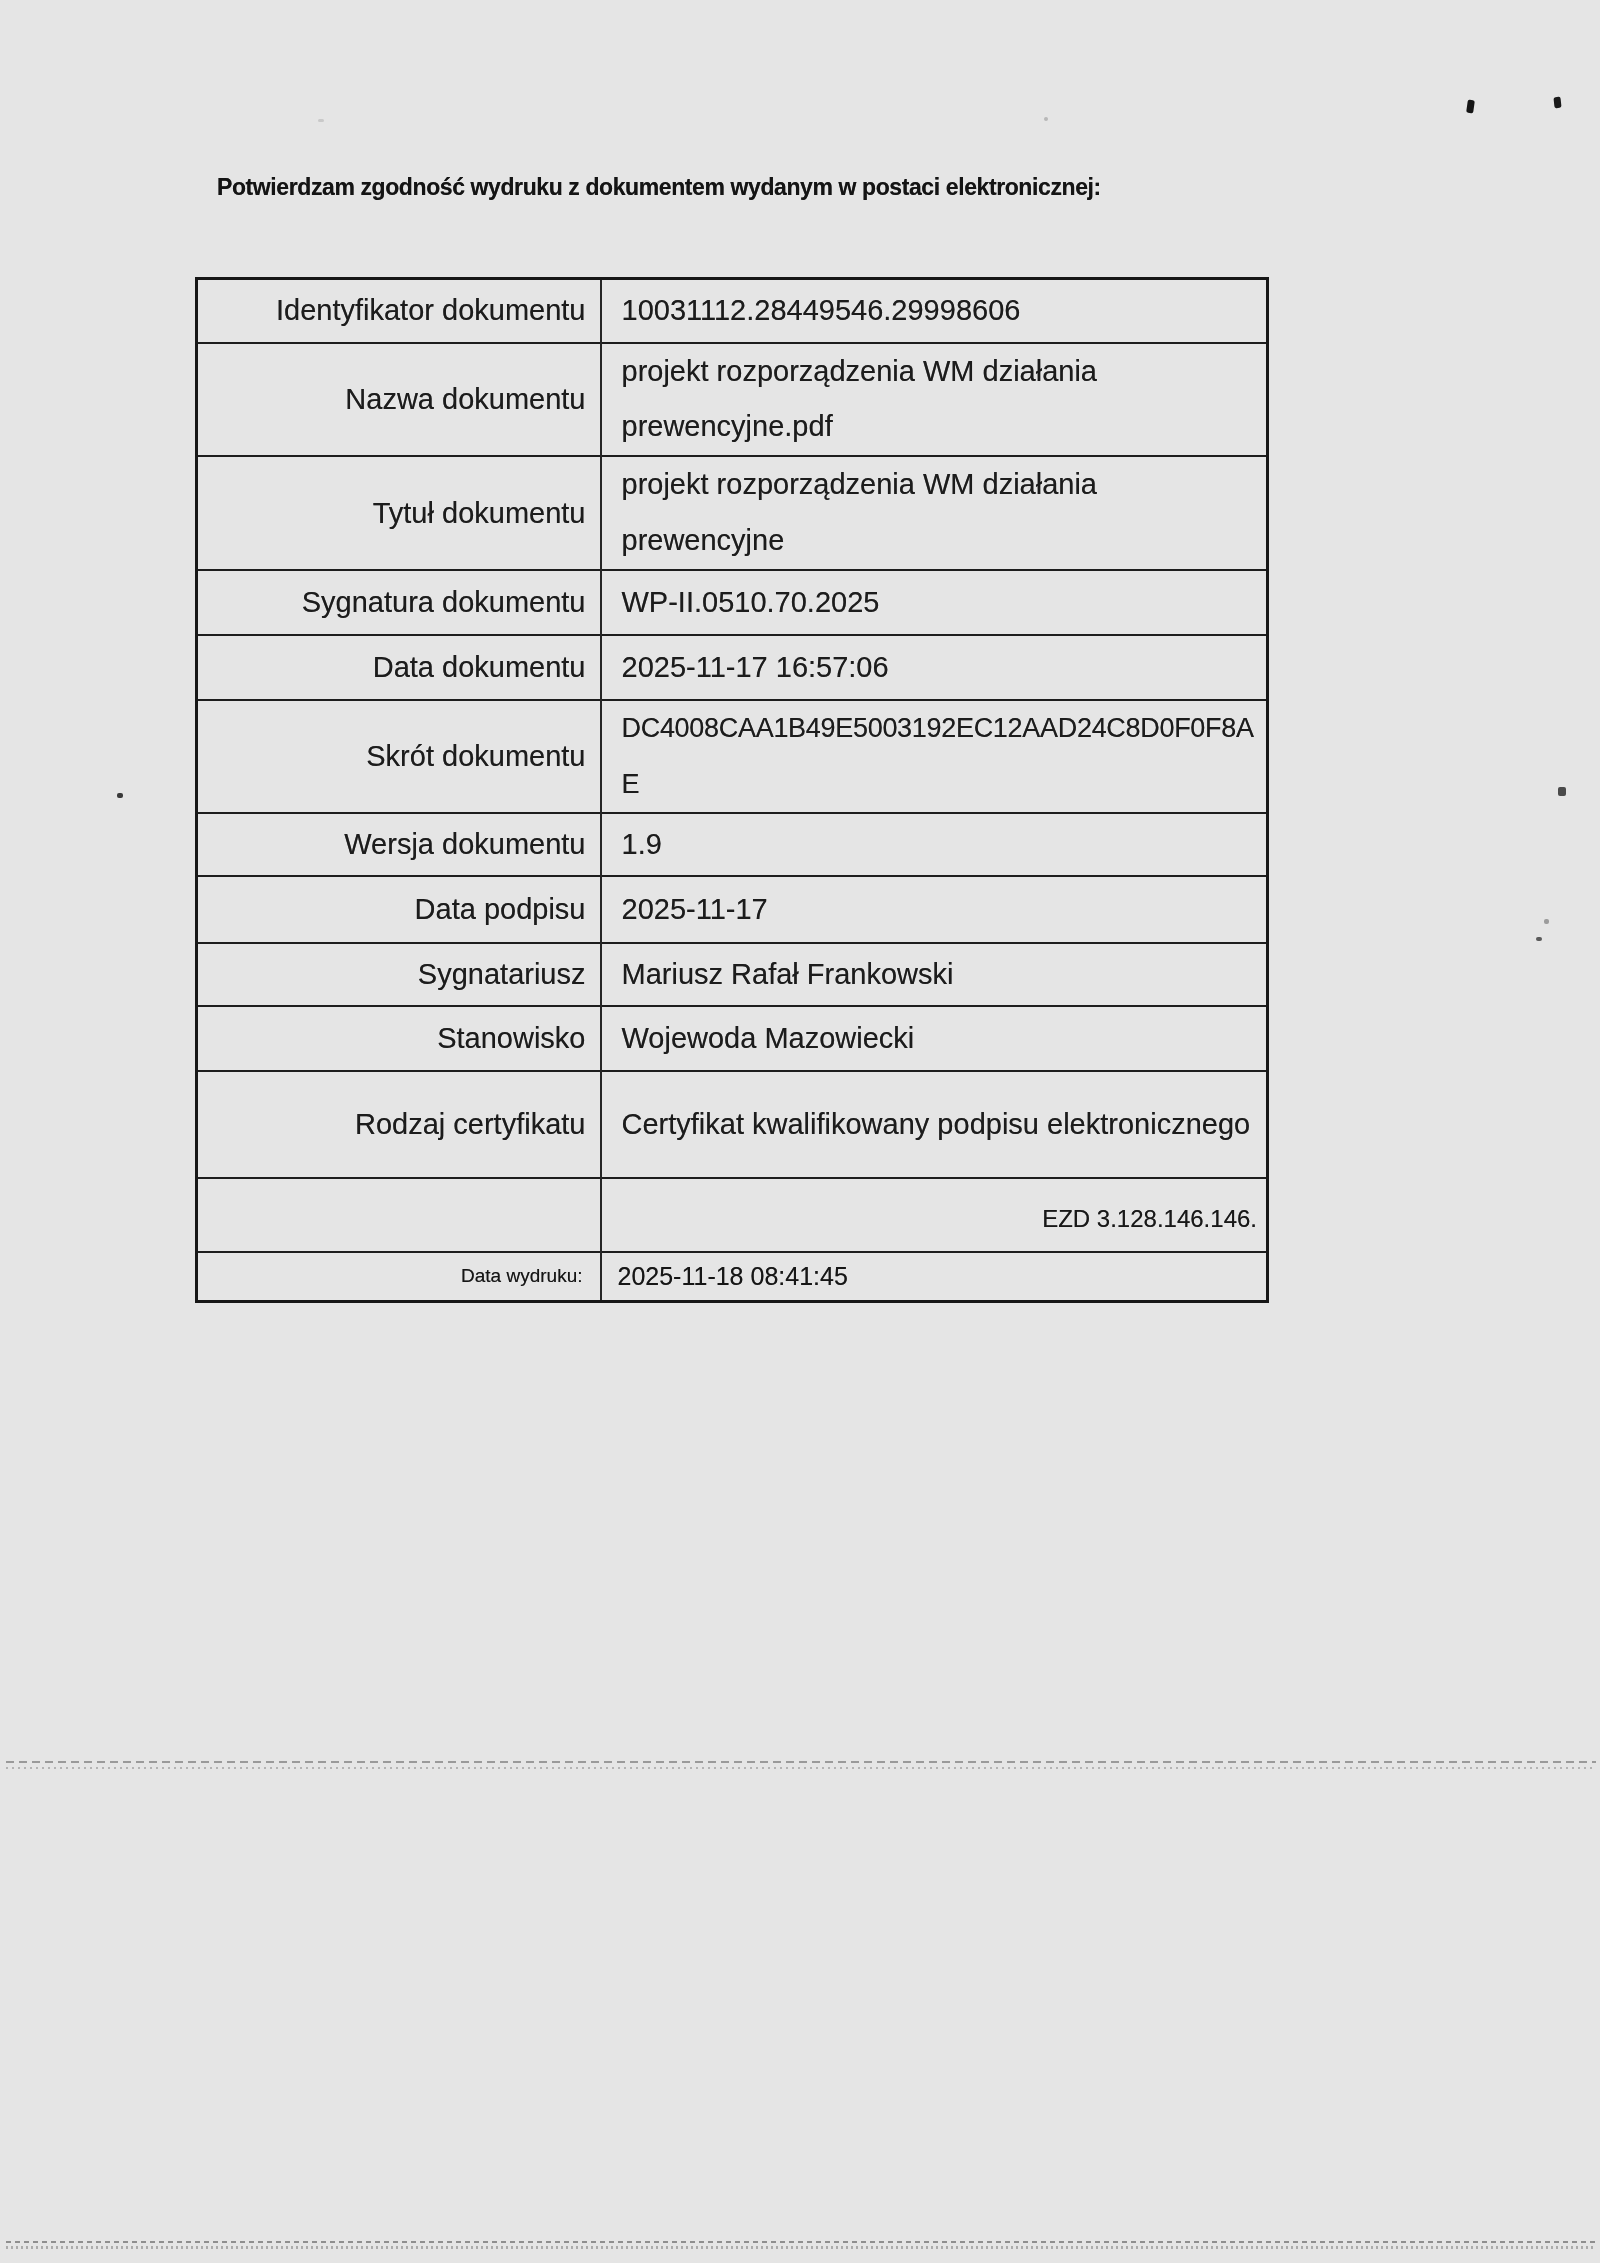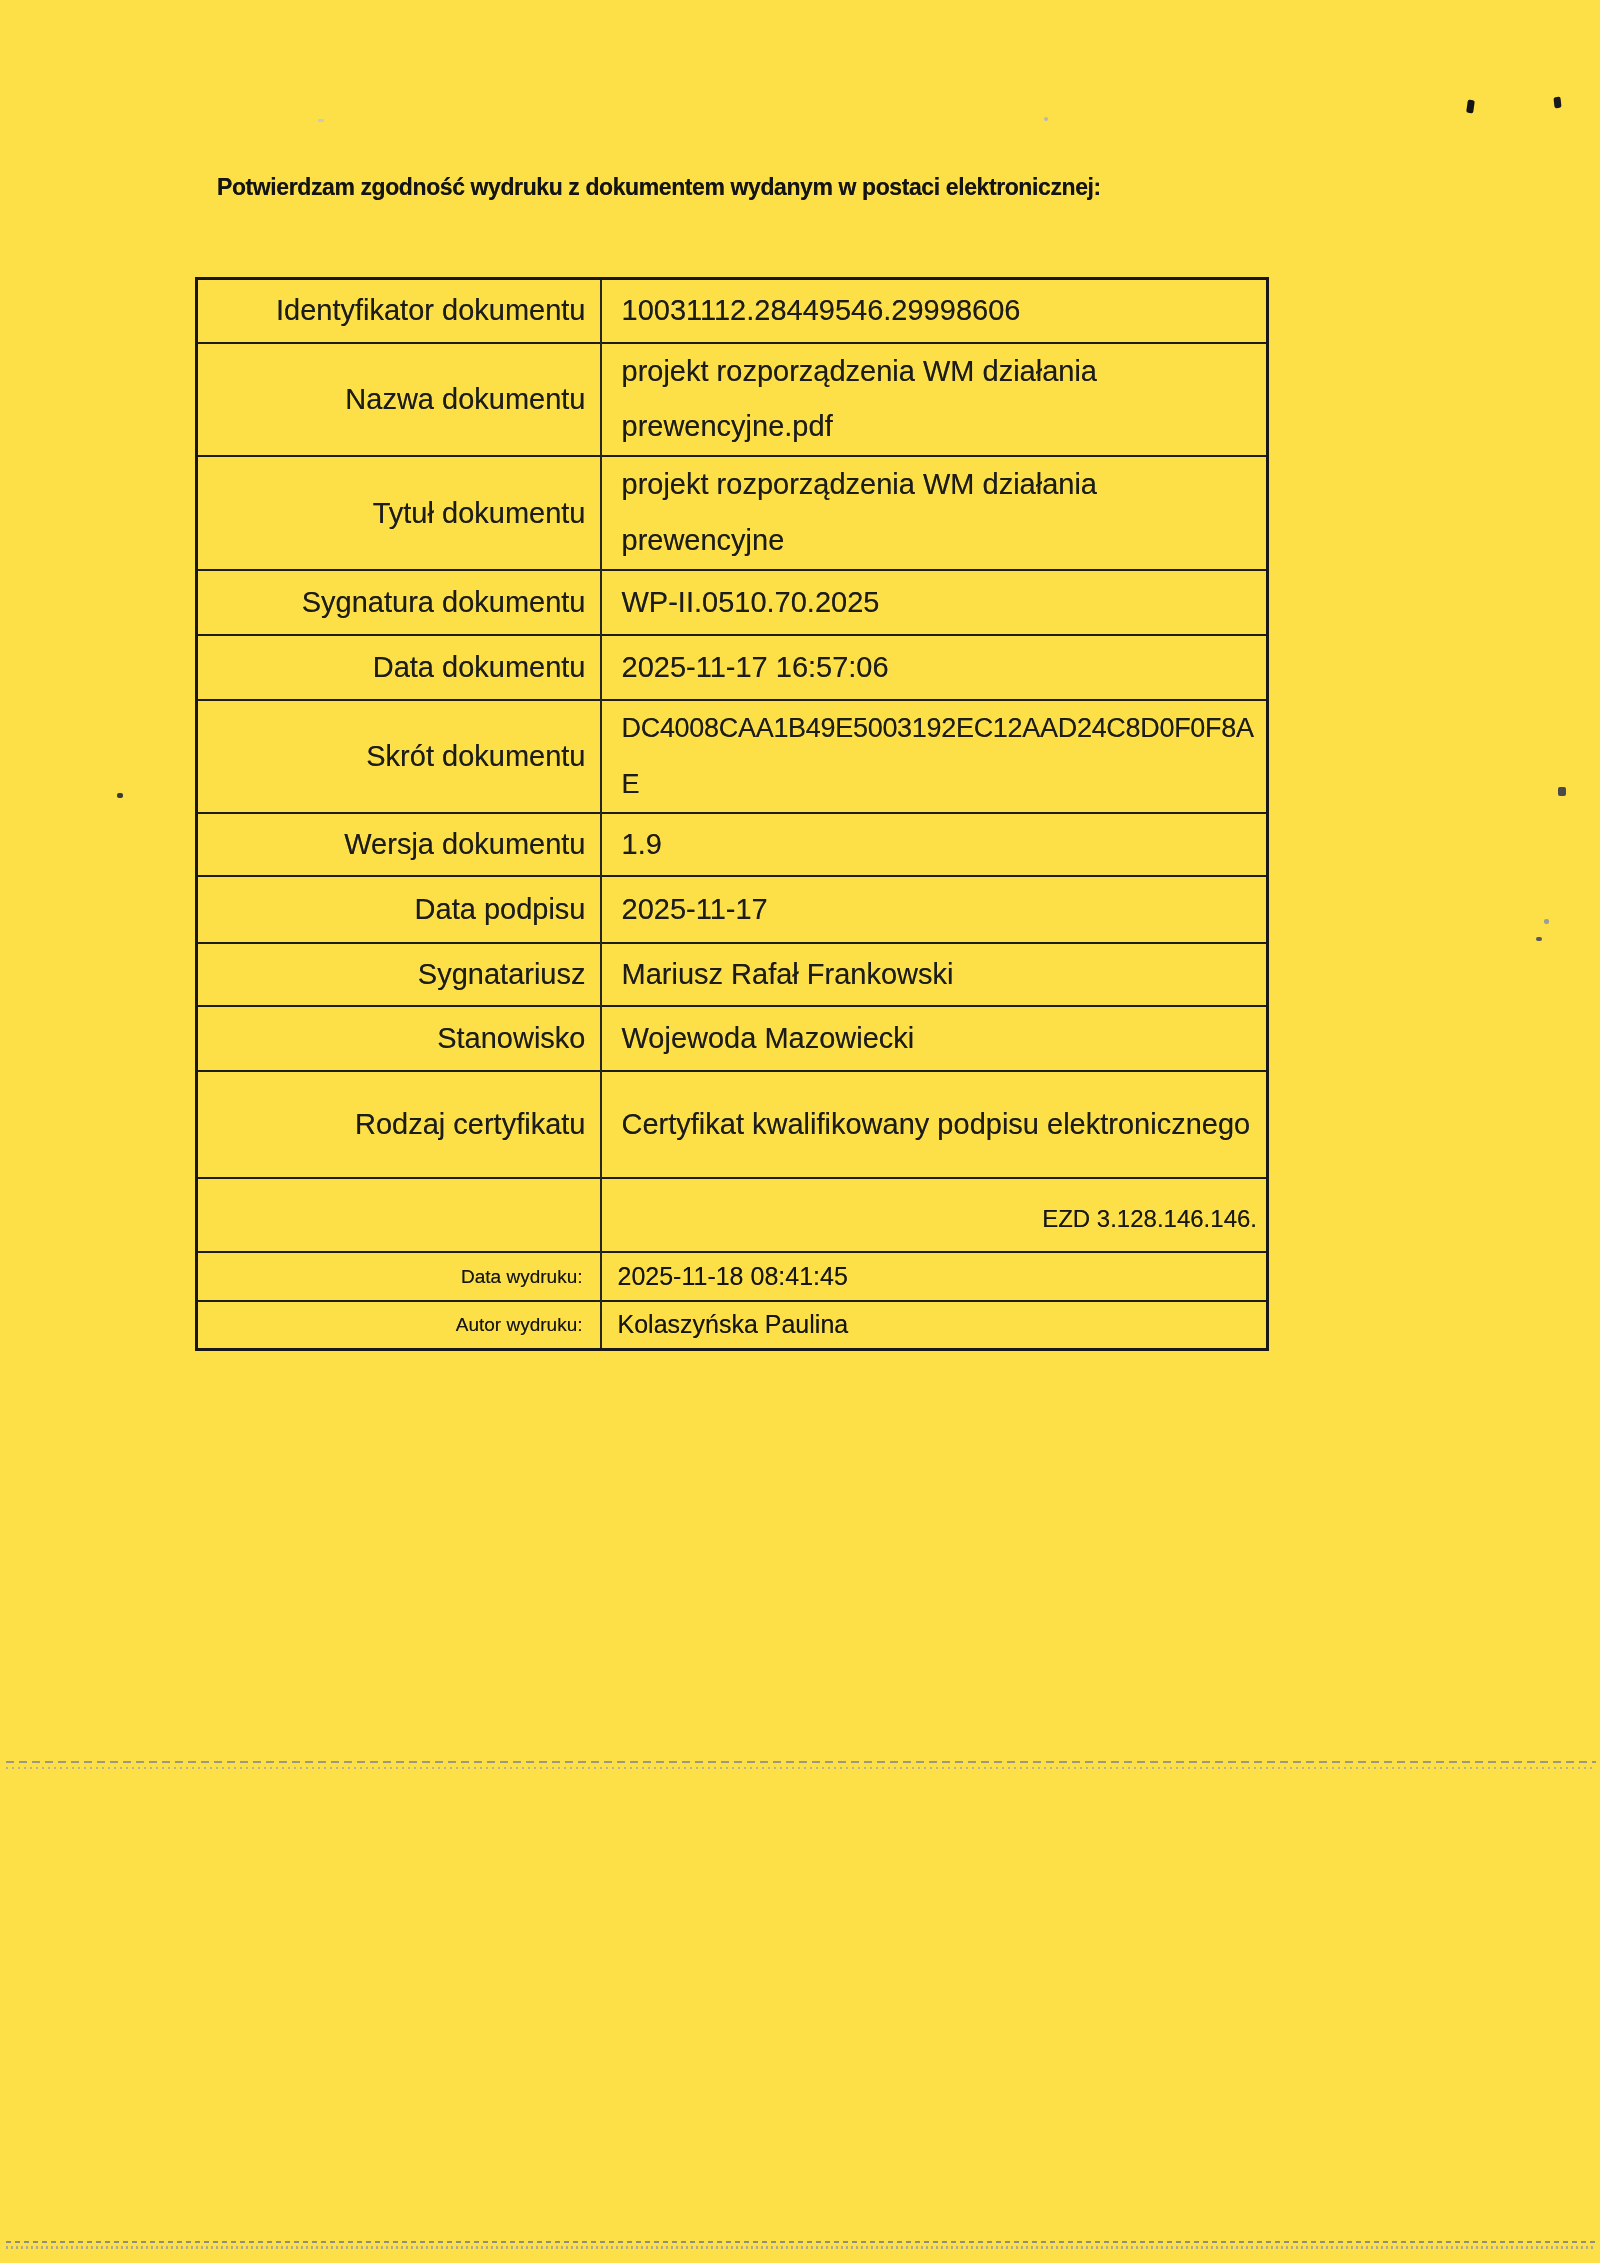--- a/index.html
+++ b/index.html
@@ -1,20 +1,20 @@
 <!DOCTYPE html>
 <html><head>
 <meta charset="utf-8">
 <style>
   html, body { margin: 0; padding: 0; background: #ffffff; }
   .page {
     position: relative;
     width: 1600px;
     height: 2263px;
-    background: #fde047;
+    background: #e5e5e5;
     overflow: hidden;
     font-family: "Liberation Sans", "DejaVu Sans", sans-serif;
     color: #1b1b1b;
   }
   .confirmation {
     position: absolute;
     left: 217px;
     top: 174px;
     width: 900px;
     font-size: 23px;
@@ -151,24 +151,20 @@
         <td class="val">Certyfikat kwalifikowany podpisu elektronicznego</td>
       </tr>
       <tr style="height:74px">
         <td class="lbl"></td>
         <td class="ezd-cell">EZD 3.128.146.146.</td>
       </tr>
       <tr style="height:49px">
         <td class="flbl">Data wydruku:</td>
         <td class="fval">2025-11-18 08:41:45</td>
       </tr>
-      <tr style="height:48px">
-        <td class="flbl">Autor wydruku:</td>
-        <td class="fval">Kolaszyńska Paulina</td>
-      </tr>
     </tbody>
   </table>
 
   <div class="artifact-line line-a"></div>
   <div class="artifact-line line-b"></div>
   <div class="artifact-line line-c"></div>
   <div class="artifact-line line-d"></div>
 
   <div class="speck" style="left:1467px;top:100px;width:7px;height:13px;background:#151515;transform:rotate(8deg)"></div>
   <div class="speck" style="left:1554px;top:97px;width:7px;height:11px;background:#1a1a1a;transform:rotate(-6deg)"></div>

